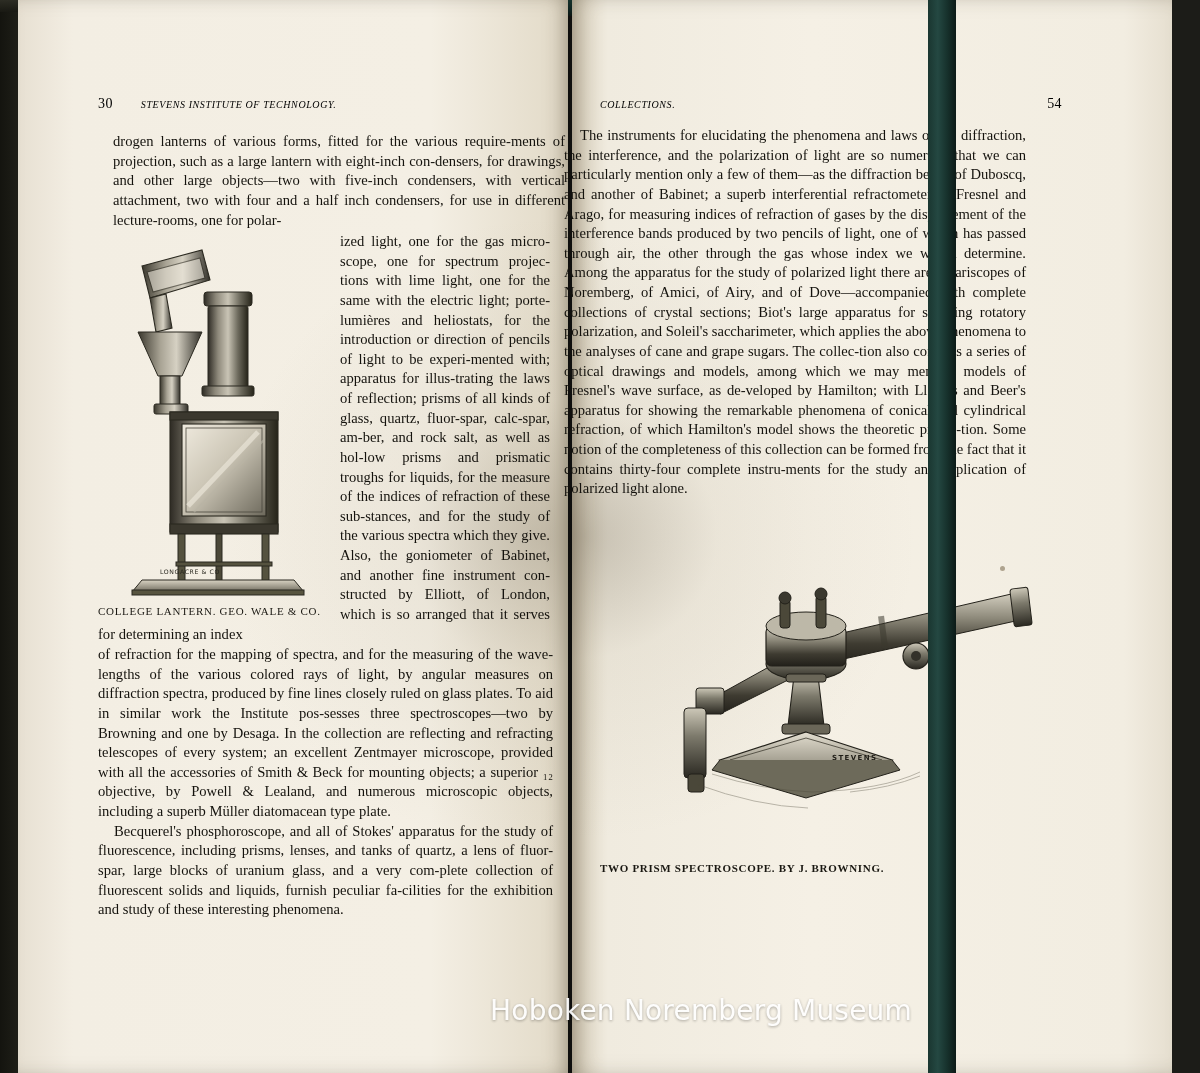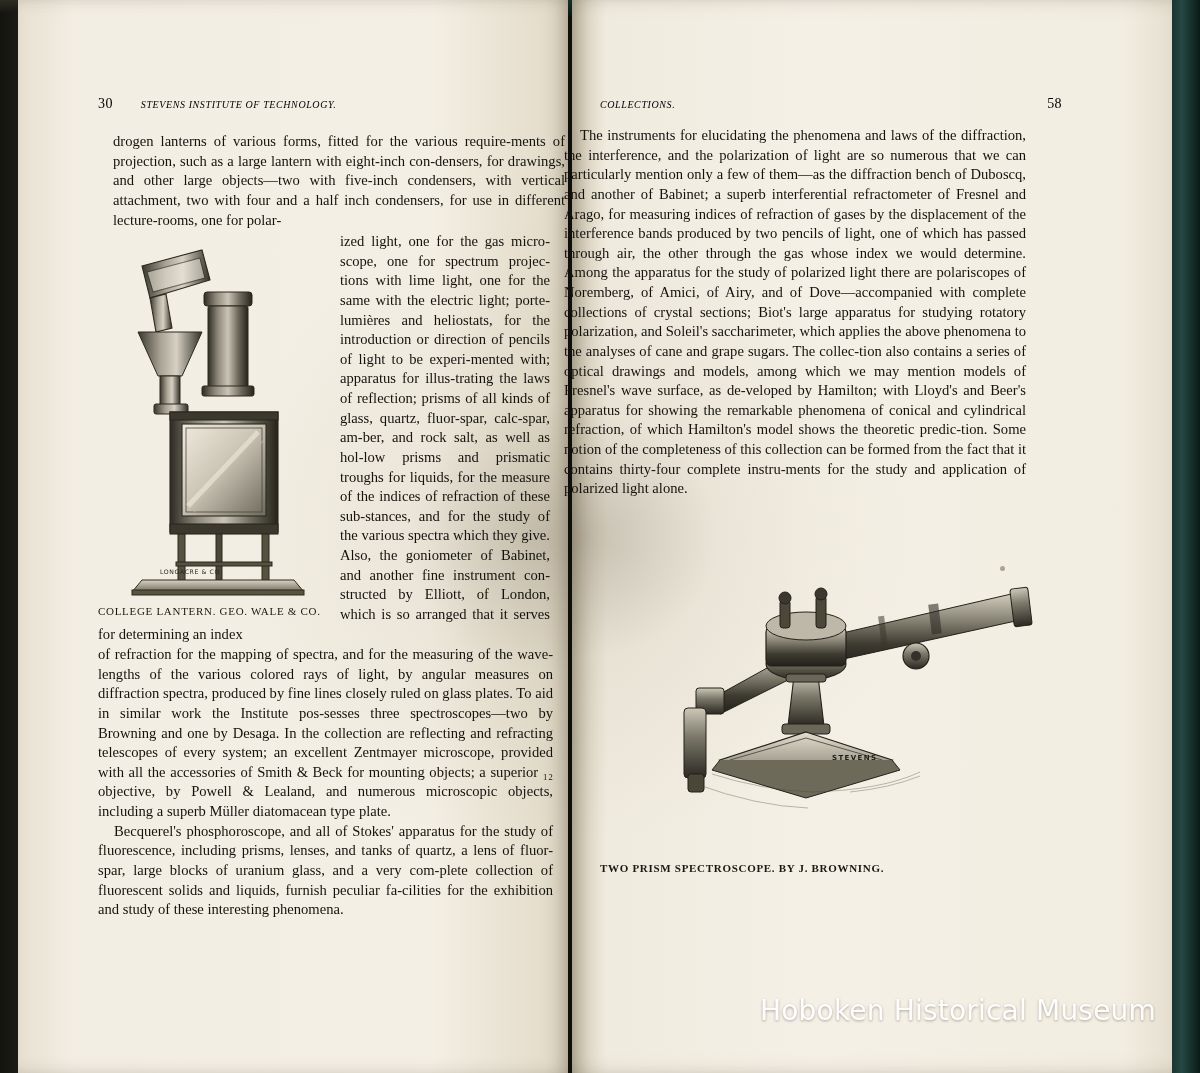--- a/index.html
+++ b/index.html
@@ -8,21 +8,21 @@
     background: #1c1c18;
   }
   body {
     width: 1200px;
     height: 1073px;
     overflow: hidden;
     font-family: "Liberation Serif", serif;
   }
   .scan {
     position: relative;
-    width: 1200px;
+    width: 956px;
     height: 1073px;
     background: #ec4899;
   }
   
   .bed {
     position: absolute;
     inset: 0;
     background:
       linear-gradient(90deg, #14140f 0%, #1f1f18 2%, #2a2a20 4%, #14140f 6%, #0d0d0a 8%, #101010 100%);
   }
@@ -266,21 +266,21 @@
 
   <div class="col left-bottom body-text">
     <p>of refraction for the mapping of spectra, and for the measuring of the wave-lengths of the various colored rays of light, by angular measures on diffraction spectra, produced by fine lines closely ruled on glass plates. To aid in similar work the Institute pos-sesses three spectroscopes—two by Browning and one by Desaga. In the collection are reflecting and refracting telescopes of every system; an excellent Zentmayer microscope, provided with all the accessories of Smith &amp; Beck for mounting objects; a superior ₁₂ objective, by Powell &amp; Lealand, and numerous microscopic objects, including a superb Müller diatomacean type plate.</p>
     <p class="indent">Becquerel's phosphoroscope, and all of Stokes' apparatus for the study of fluorescence, including prisms, lenses, and tanks of quartz, a lens of fluor-spar, large blocks of uranium glass, and a very com-plete collection of fluorescent solids and liquids, furnish peculiar fa-cilities for the exhibition and study of these interesting phenomena.</p>
   </div>
 
   <div class="page page-right"></div>
 
   <div class="running-head rh-right">
     <span class="title" style="flex:1; ">Collections.</span>
-    <span class="folio">58</span>
+    <span class="folio">54</span>
   </div>
 
   <div class="col right-top body-text">
     <p class="indent">The instruments for elucidating the phenomena and laws of the diffraction, the interference, and the polarization of light are so numerous that we can particularly mention only a few of them—as the diffraction bench of Duboscq, and another of Babinet; a superb interferential refractometer of Fresnel and Arago, for measuring indices of refraction of gases by the displacement of the interference bands produced by two pencils of light, one of which has passed through air, the other through the gas whose index we would determine. Among the apparatus for the study of polarized light there are polariscopes of Noremberg, of Amici, of Airy, and of Dove—accompanied with complete collections of crystal sections; Biot's large apparatus for studying rotatory polarization, and Soleil's saccharimeter, which applies the above phenomena to the analyses of cane and grape sugars. The collec-tion also contains a series of optical drawings and models, among which we may mention models of Fresnel's wave surface, as de-veloped by Hamilton; with Lloyd's and Beer's apparatus for showing the remarkable phenomena of conical and cylindrical refraction, of which Hamilton's model shows the theoretic predic-tion. Some notion of the completeness of this collection can be formed from the fact that it contains thirty-four complete instru-ments for the study and application of polarized light alone.</p>
   </div>
 
   <div class="fig-right">
     <figure>
       <svg class="engraving" width="460" height="290" viewBox="0 0 460 290">
         <defs>
@@ -350,14 +350,14 @@
         </g>
       </svg>
       <figcaption>Two Prism Spectroscope.   By J. Browning.</figcaption>
     </figure>
   </div>
 
   <div class="spot foxing1"></div>
 
   <div class="edge-right"></div>
 
-  <div class="watermark">Hoboken Historical Museum</div>
+  <div class="watermark">Hoboken Noremberg Museum</div>
 </div>
 
 </body></html>

